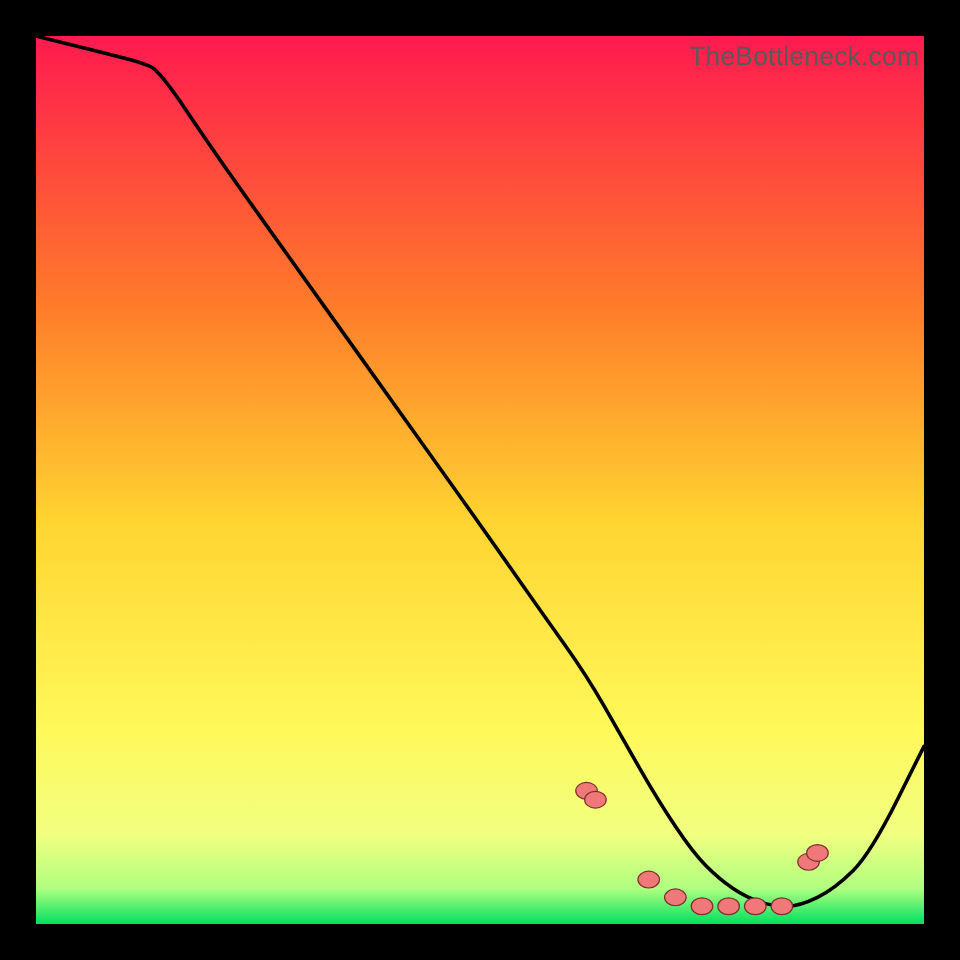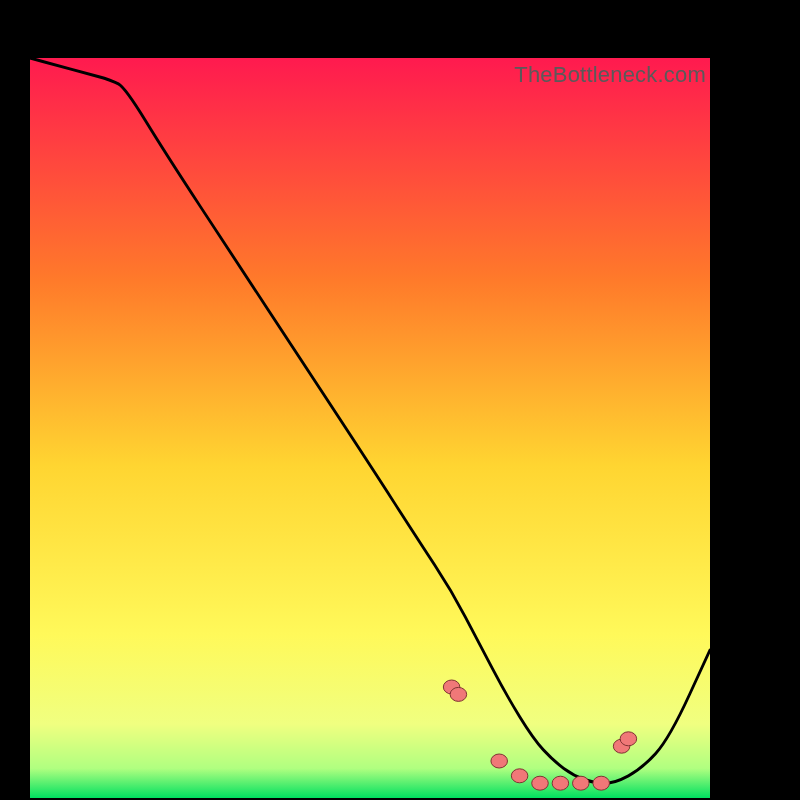--- a/index.html
+++ b/index.html
@@ -7,23 +7,22 @@
   .frame {
     position: relative;
     width: 800px;
     height: 800px;
     background: #000;
   }
   .plot-area {
     position: absolute;
     left: 30px;
     top: 30px;
-    width: 680px;
+    width: 740px;
     height: 740px;
-    margin-top: 28px;
   }
   .gradient-bg {
     position: absolute;
     left: 0; top: 0; width: 100%; height: 100%;
   }
   .watermark {
     position: absolute;
     top: 4px;
     right: 4px;
     font-family: Arial, Helvetica, sans-serif;

